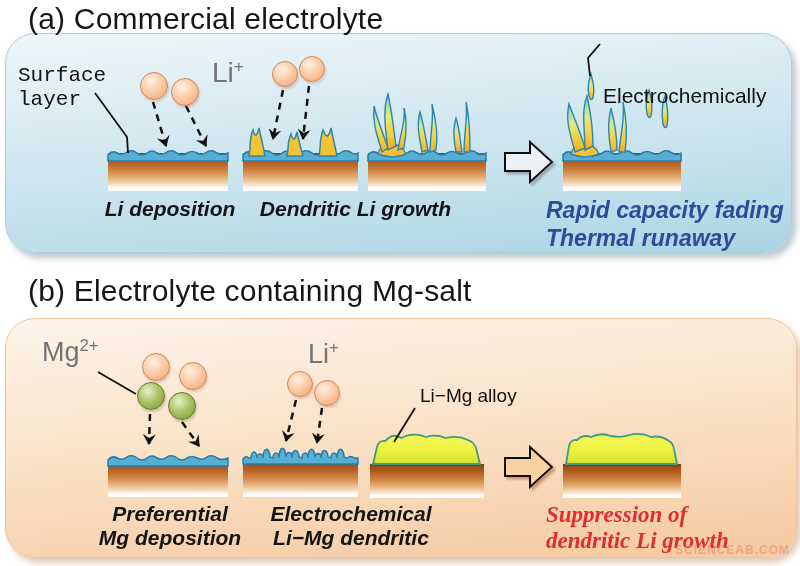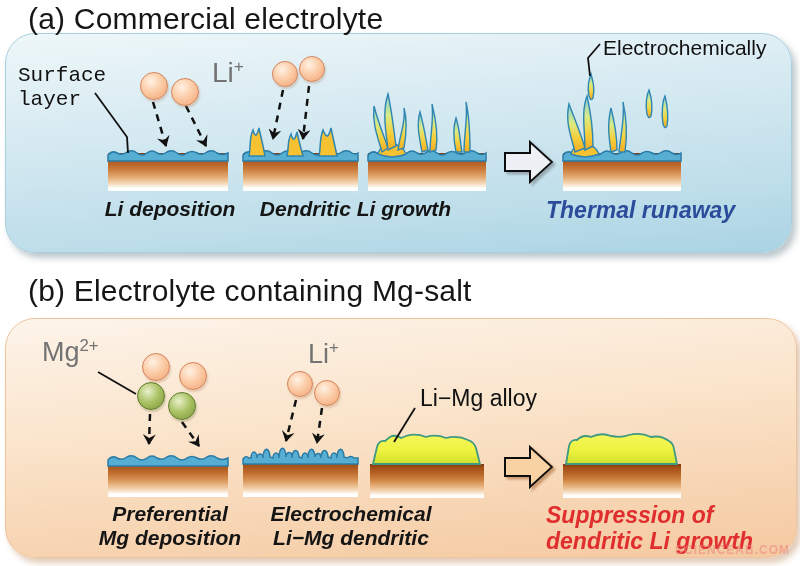--- a/index.html
+++ b/index.html
@@ -37,21 +37,21 @@
   .ion.small{width:24px;height:24px;}
   .ion.green{
     background:radial-gradient(circle at 38% 32%, #e8f0ca 0%, #a9c163 48%, #7a9838 100%);
     border:1.5px solid #5e7a2a;box-shadow:1px 2px 2px rgba(90,110,50,.3);
   }
   .electrode{
     position:absolute;
     background:linear-gradient(to bottom,#80370b 0%,#a04e14 10%,#b86327 28%,#cd8140 45%,#e2a76f 62%,#f2d2ae 78%,#ffffff 93%);
   }
   #overlay{position:absolute;left:0;top:0;pointer-events:none;}
-  .pre{white-space:pre;}
+  .pre{white-space:pre;margin-top:48px;}
   #watermark{
     position:absolute;right:10px;top:543px;font-size:12px;letter-spacing:1px;
     color:#e9837b;opacity:.55;font-weight:bold;
   }
 </style>
 </head>
 <body>
 
 <div id="figure">
 
@@ -195,37 +195,38 @@
   </div>
   <div class="abs ion-label" style="left:212px;top:56px;">
     <span>Li</span><sup>+</sup>
   </div>
   <div class="abs lbl" style="left:603px;top:36px;">
     <div class="pre">Electrochemically</div>
   </div>
   <div class="abs stage" style="left:95px;top:197px;width:150px;">Li deposition</div>
   <div class="abs stage" style="left:248px;top:197px;width:215px;">Dendritic Li growth</div>
   <div class="abs outcome" style="left: 546px; top: 196px; color: rgb(43, 75, 155);">
+    <div>Rapid capacity fading</div>
     <div>Thermal runaway</div>
   </div>
 
   <div class="abs ion-label" style="left:42px;top:336px;font-size:27px;">
     <span>Mg</span><sup>2+</sup>
   </div>
   <div class="abs ion-label" style="left:308px;top:338px;font-size:27px;">
     <span>Li</span><sup>+</sup>
   </div>
-  <div class="abs lbl" style="left:420px;top:385px;font-size:23px;">Li−Mg alloy</div>
+  <div class="abs lbl" style="left:420px;top:385px;font-size:19px;">Li−Mg alloy</div>
   <div class="abs stage" style="left:85px;top:502px;width:170px;">
     <div>Preferential</div>
     <div>Mg deposition</div>
   </div>
   <div class="abs stage" style="left:256px;top:502px;width:190px;">
     <div>Electrochemical</div>
     <div>Li−Mg dendritic</div>
   </div>
-  <div class="abs outcome" style="left: 546px; top: 502px; line-height: 26px; color: rgb(224, 46, 46);">
+  <div class="abs outcome" style="left: 546px; top: 502px; line-height: 26px; color: rgb(224, 46, 46); font-family: Liberation Serif, serif;">
     <div>Suppression of</div>
     <div>dendritic Li growth</div>
   </div>
 
   <div id="watermark">SCIENCEAB.COM</div>
 </div>
 
 </body></html>

